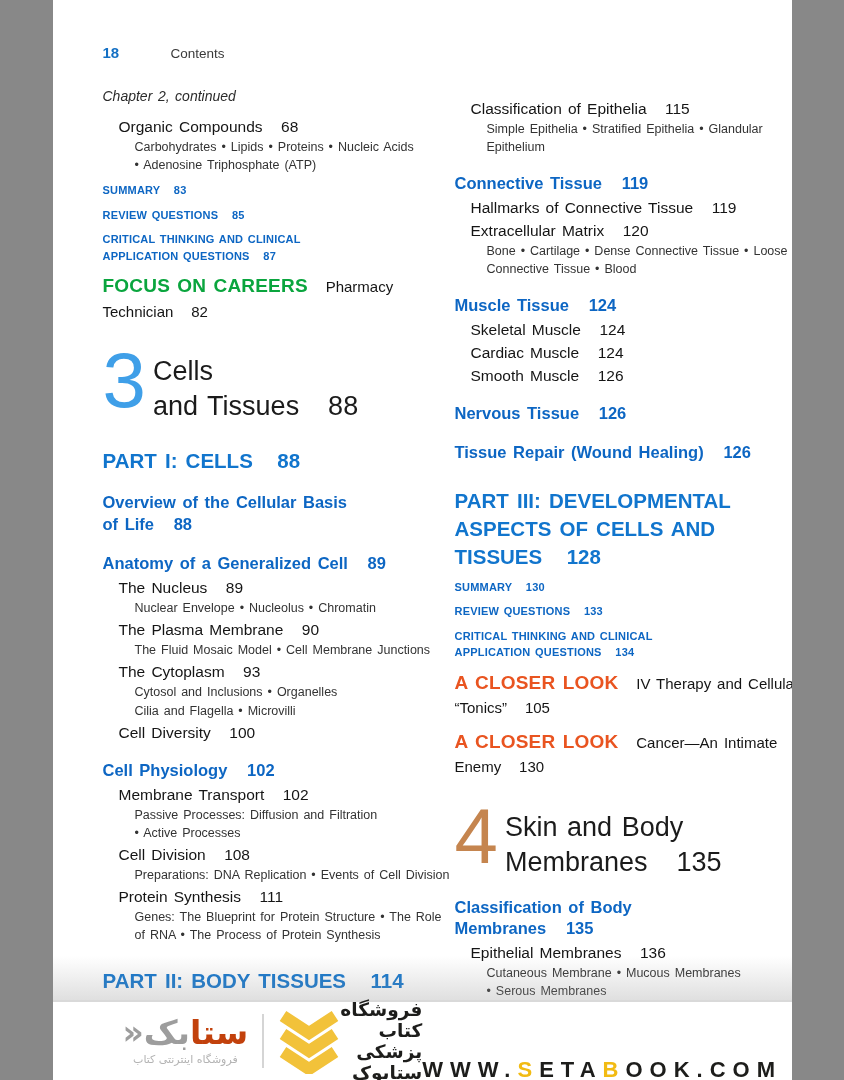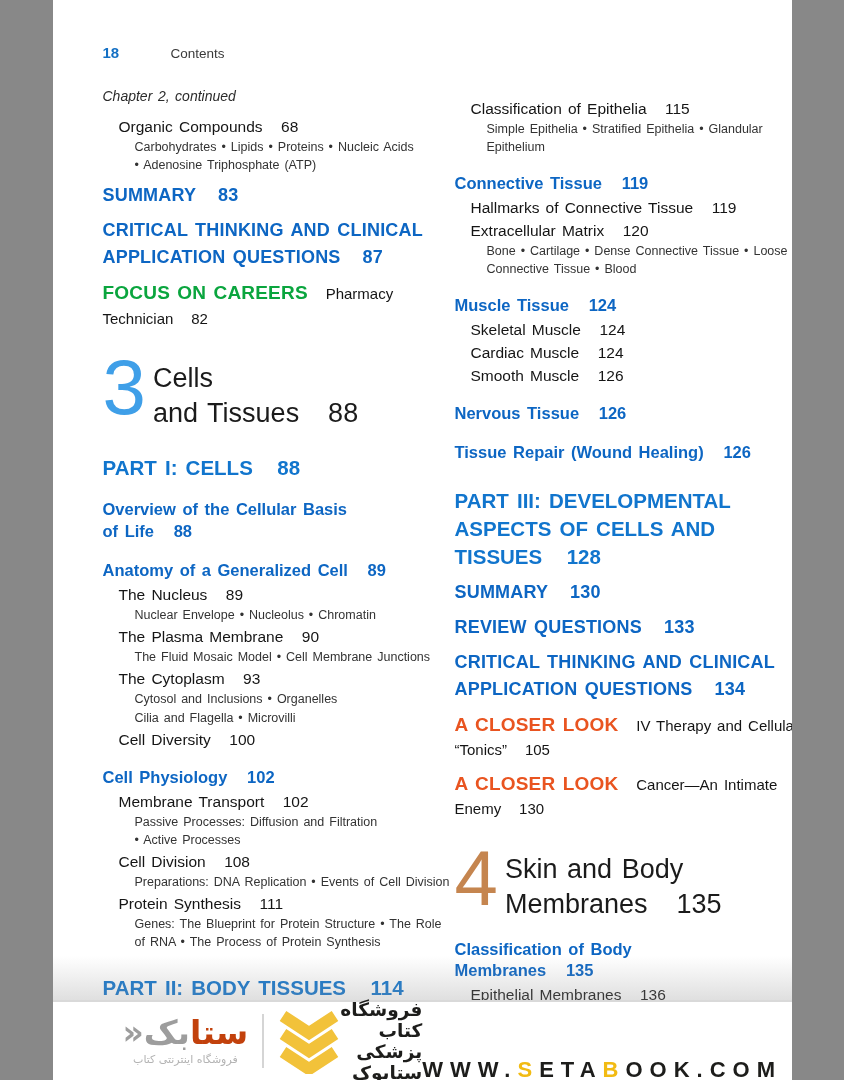--- a/index.html
+++ b/index.html
@@ -14,21 +14,21 @@
   .page-num{color:#1470c4;font-weight:700;font-size:15px;width:68px;}
   .running-head{color:#3a3a3a;font-size:13.5px;}
   
   .columns{position:absolute;top:86px;left:50px;right:16px;display:flex;}
   .col-left{width:352px;flex:none;}
   .col-right{width:405px;flex:none;padding-top:10px;}
   .toc{white-space:pre-wrap;word-spacing:.12em;}
   .toc-note{font-style:italic;font-size:14px;color:#2b2b2b;margin:2px 0 13px 0;}
   .toc-entry1{font-size:15.5px;color:#151515;padding-left:16px;margin-top:3px;line-height:1.3;}
   .toc-sub{font-size:12.5px;color:#333333;padding-left:32px;margin-top:1px;line-height:1.44;}
-  .toc-caps{font-size:18px;font-weight:700;color:#0d66c3;margin-top:8px;line-height:1.5;letter-spacing:.2px;}
+  .toc-caps{font-size:11px;font-weight:700;color:#0d66c3;margin-top:8px;line-height:1.5;letter-spacing:.2px;}
   .toc-labeled{font-size:15px;color:#151515;margin-top:8px;line-height:1.5;}
   .toc-labeled .lab{font-weight:700;font-size:19px;letter-spacing:.2px;}
   .toc-part{font-size:20.5px;font-weight:700;color:#1175cd;margin-top:23px;line-height:1.36;}
   .toc-section{font-size:16.5px;font-weight:700;color:#0d66c3;margin-top:17px;line-height:1.32;}
   .toc-chapter{display:flex;align-items:flex-start;margin-top:26px;margin-bottom:8px;}
   .ch-num{font-size:78px;line-height:.82;font-weight:400;margin-right:9px;letter-spacing:-2px;flex:none;}
   .ch-title{font-size:27px;color:#1b1b1b;line-height:1.3;padding-top:5px;white-space:pre-wrap;word-spacing:.08em;}
   
   .fade-band{position:absolute;left:0;right:0;bottom:80px;height:44px;
     background:linear-gradient(to bottom,rgba(160,160,160,0),rgba(150,150,150,.30));
@@ -57,20 +57,21 @@
     <span class="running-head">Contents</span>
   </div>
 
   <div class="columns">
     <div class="col-left">
         <div class="toc toc-note">Chapter 2, continued</div>
         <div class="toc toc-entry1">Organic Compounds   68</div>
         <div class="toc toc-sub">Carbohydrates • Lipids • Proteins • Nucleic Acids
 • Adenosine Triphosphate (ATP)</div>
         <div class="toc toc-caps">SUMMARY   83</div>
+        <div class="toc toc-caps">REVIEW QUESTIONS   85</div>
         <div class="toc toc-caps">CRITICAL THINKING AND CLINICAL
 APPLICATION QUESTIONS   87</div>
         <div class="toc toc-labeled"><span class="lab" style="color: rgb(10, 165, 62);">FOCUS ON CAREERS</span><span class="lab-text">   Pharmacy Technician   82</span></div>
         <div class="toc toc-chapter"><span class="ch-num" style="color: rgb(63, 159, 232);">3</span><span class="ch-title">Cells
 and Tissues   88</span></div>
         <div class="toc toc-part">PART I: CELLS   88</div>
         <div class="toc toc-section">Overview of the Cellular Basis
 of Life   88</div>
         <div class="toc toc-section">Anatomy of a Generalized Cell   89</div>
         <div class="toc toc-entry1">The Nucleus   89</div>

